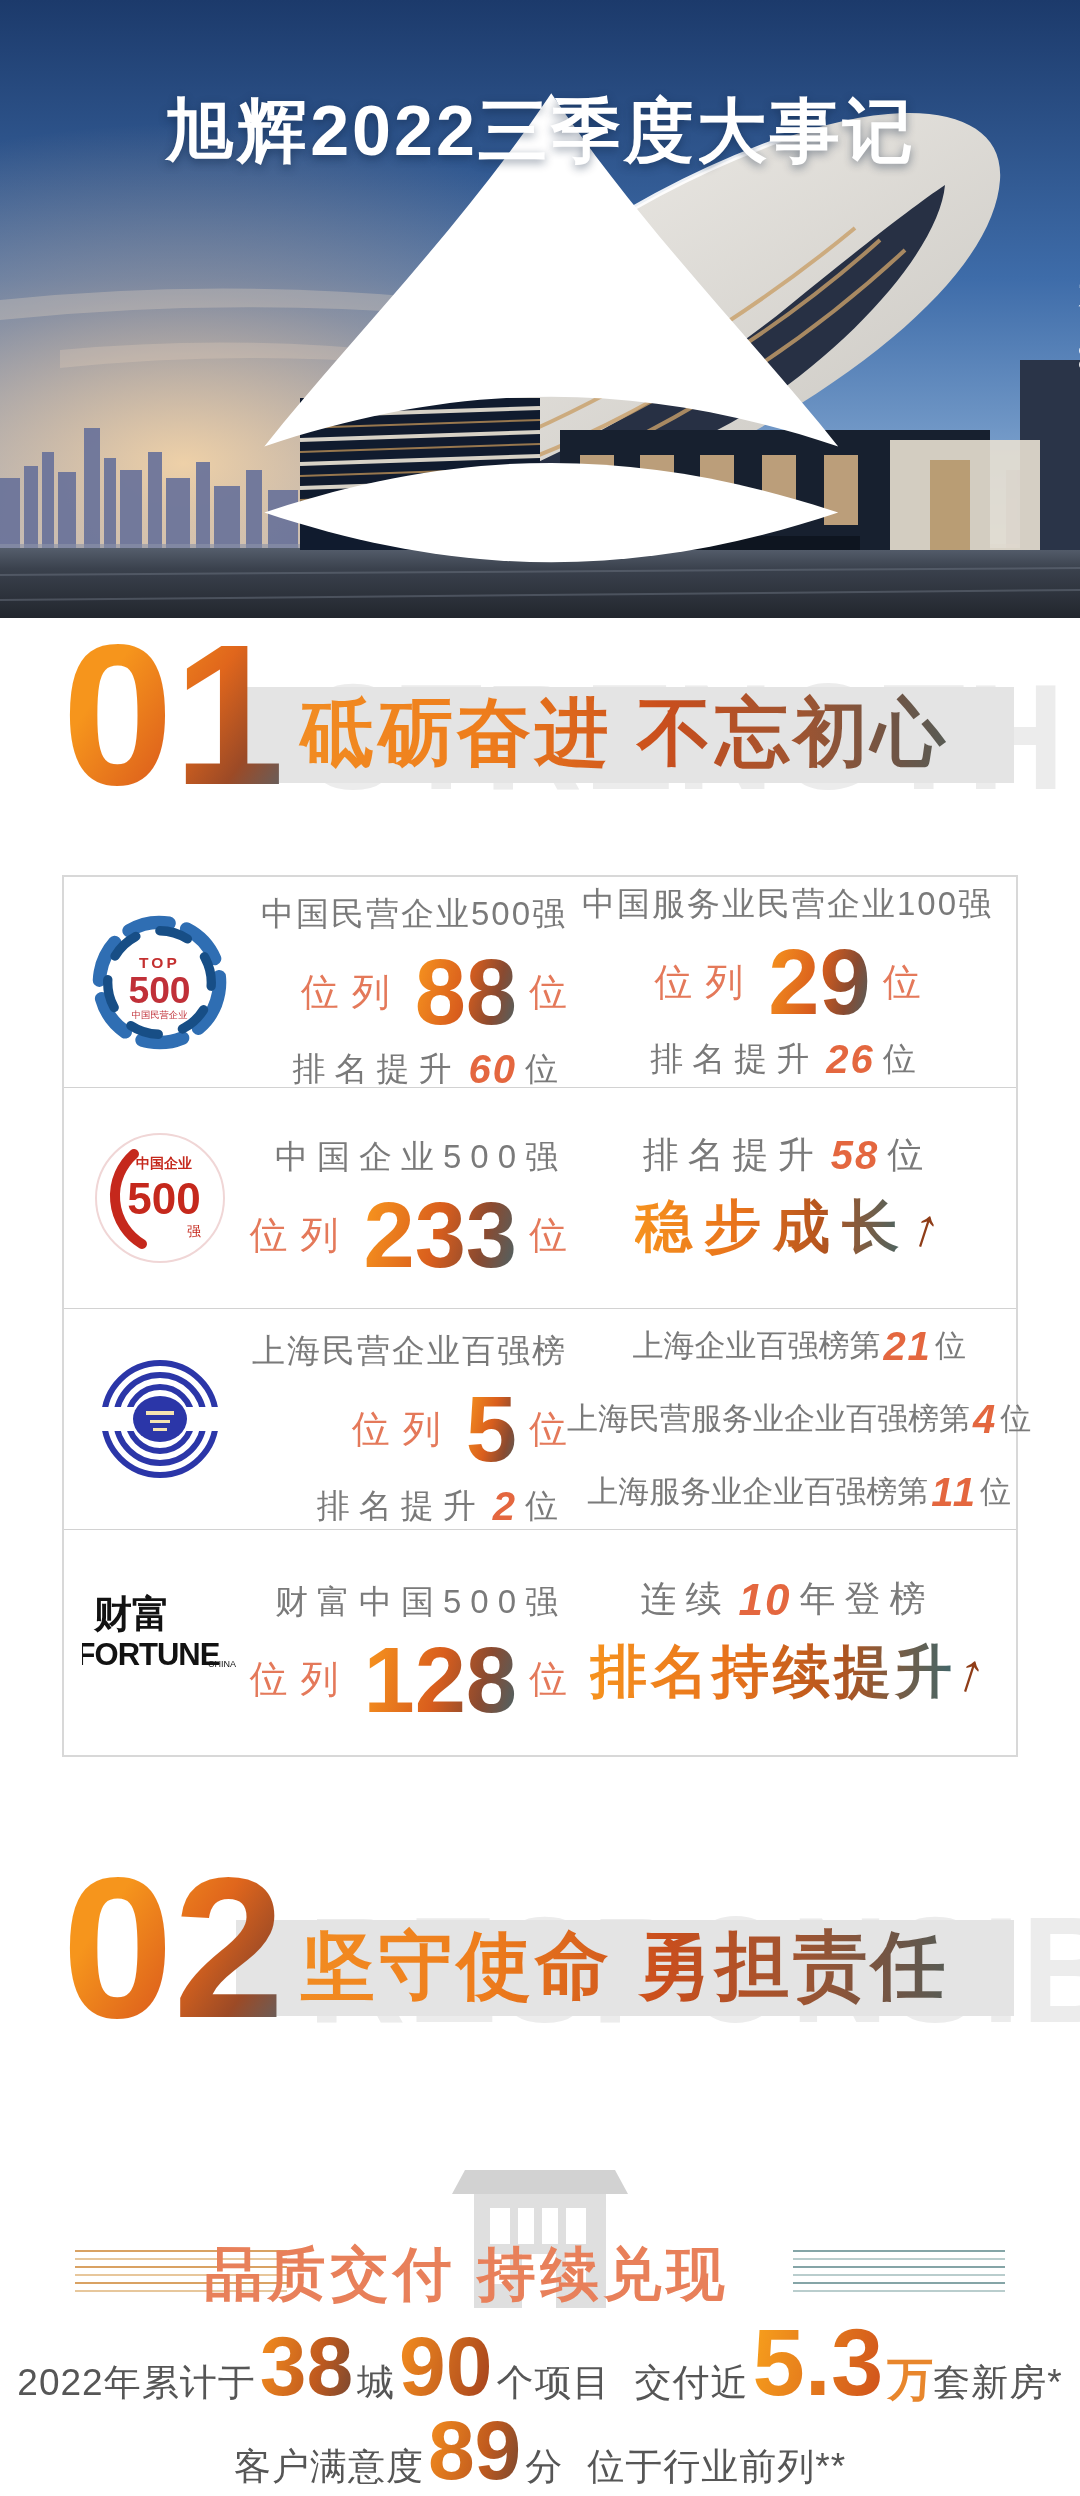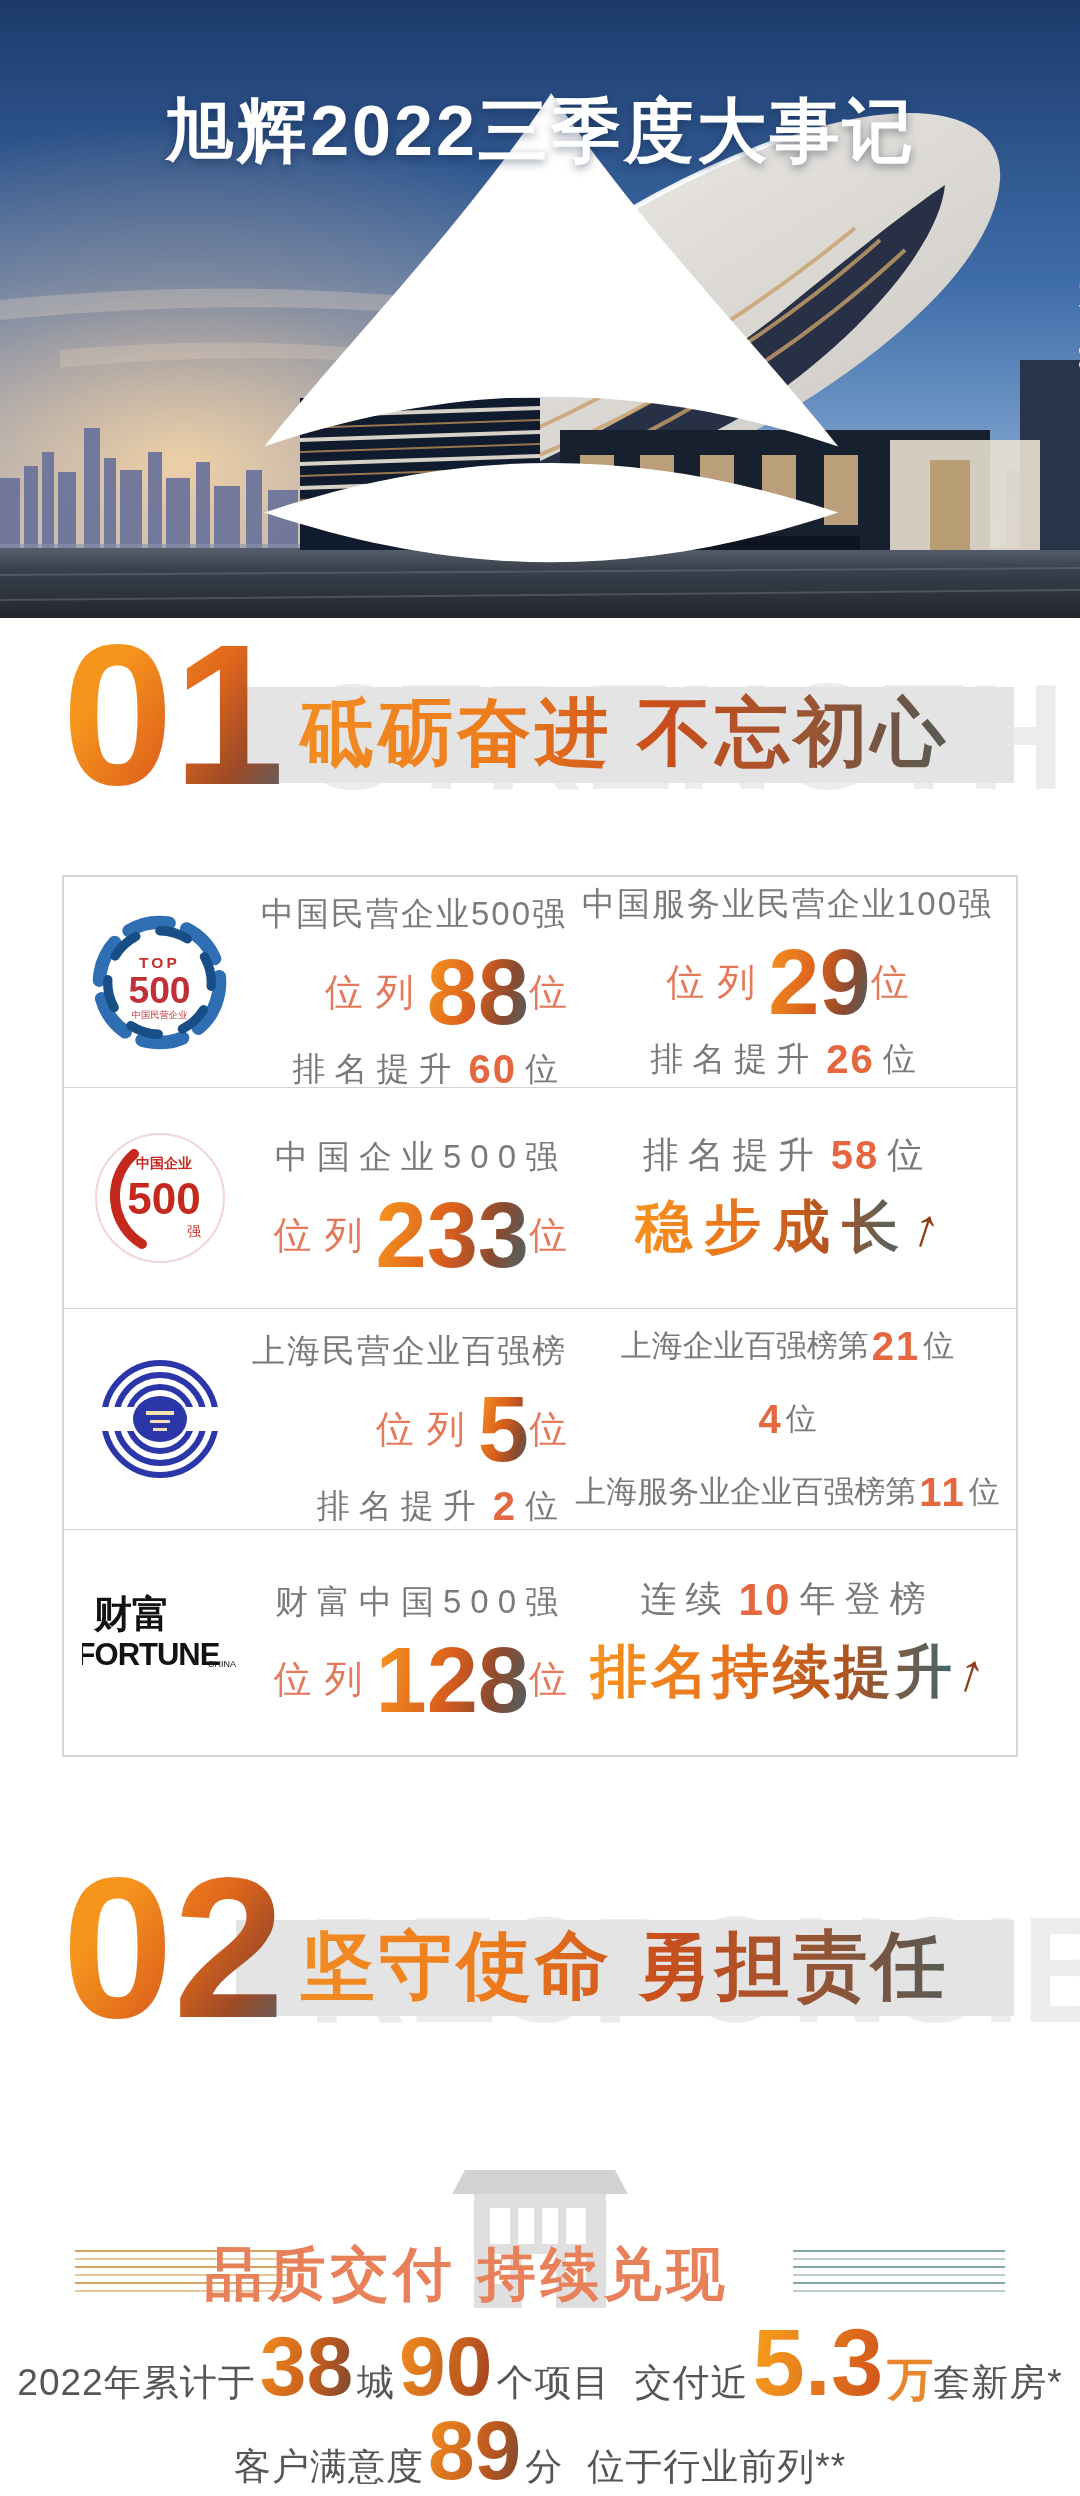--- a/index.html
+++ b/index.html
@@ -35,28 +35,28 @@
   .card{position:absolute;left:62px;top:875px;width:956px;height:882px;box-sizing:border-box;
         border:2px solid #D8D8D8;background:#fff;}
   .crow{display:flex;align-items:center;box-sizing:border-box;padding:0 8px 0 18px;}
   .crow + .crow{border-top:1px solid #D2D2D2;}
   #row1{height:210px;} #row2{height:221px;} #row3{height:221px;} #row4{height:226px;}
   .badge{flex:0 0 155px;display:flex;align-items:center;justify-content:center;}
   .colL{flex:0 0 330px;display:flex;flex-direction:column;align-items:flex-end;justify-content:center;gap:9px;margin-top:20px;}
   .colR{flex:1;display:flex;flex-direction:column;align-items:center;justify-content:center;gap:9px;}
   .rtitle{font-size:33px;color:#7A7A7A;letter-spacing:2px;white-space:nowrap;}
   .rtitle.sp{letter-spacing:9px;}
-  .rankline{display:flex;align-items:center;white-space:nowrap;}
+  .rankline{display:flex;align-items:center;gap:12px;white-space:nowrap;}
   .rlabel{font-size:38px;color:#E4795A;letter-spacing:13px;}
   .runit{font-size:38px;color:#E4795A;}
   .rnum{font-size:92px;font-weight:800;line-height:1;
       background:linear-gradient(105deg,#F6921E 5%,#D95E1D 48%,#8A4A30 75%,#46656B 100%);
       -webkit-background-clip:text;background-clip:text;color:transparent;}
   .delta{font-size:33px;color:#7A7A7A;letter-spacing:9px;display:flex;align-items:center;gap:8px;white-space:nowrap;}
-  .dval{color:#E4673F;font-weight:bold;font-size:40px;letter-spacing:2px;}
+  .dval{color:#E4673F;font-weight:bold;font-size:40px;letter-spacing:2px;font-style:italic;}
   .slogan-line{display:flex;align-items:center;white-space:nowrap;}
   .slogan{font-size:57px;font-weight:800;letter-spacing:12px;
       background:linear-gradient(90deg,#F6921E 0%,#E8731C 38%,#B4541E 68%,#3F666B 100%);
       -webkit-background-clip:text;background-clip:text;color:transparent;}
   .arrow{font-size:54px;font-weight:800;color:#8F3D18;transform:rotate(18deg);margin-left:2px;}
   .sline{font-size:31px;color:#7A7A7A;display:flex;align-items:center;gap:3px;white-space:nowrap;line-height:1.6;}
 
   
   .house{position:absolute;left:452px;top:2138px;z-index:0;}
   .dtitle{position:absolute;left:13px;top:2236px;width:908px;text-align:center;z-index:1;
@@ -305,20 +305,21 @@
           <span>位</span>
         </div>
       </div>
       <div class="colR">
         <div class="sline">
           <span>上海企业百强榜第</span>
           <span class="dval">21</span>
           <span>位</span>
         </div>
         <div class="sline">
+          <span>上海民营服务业企业百强榜第</span>
           <span class="dval">4</span>
           <span>位</span>
         </div>
         <div class="sline">
           <span>上海服务业企业百强榜第</span>
           <span class="dval">11</span>
           <span>位</span>
         </div>
       </div>
     </div>

